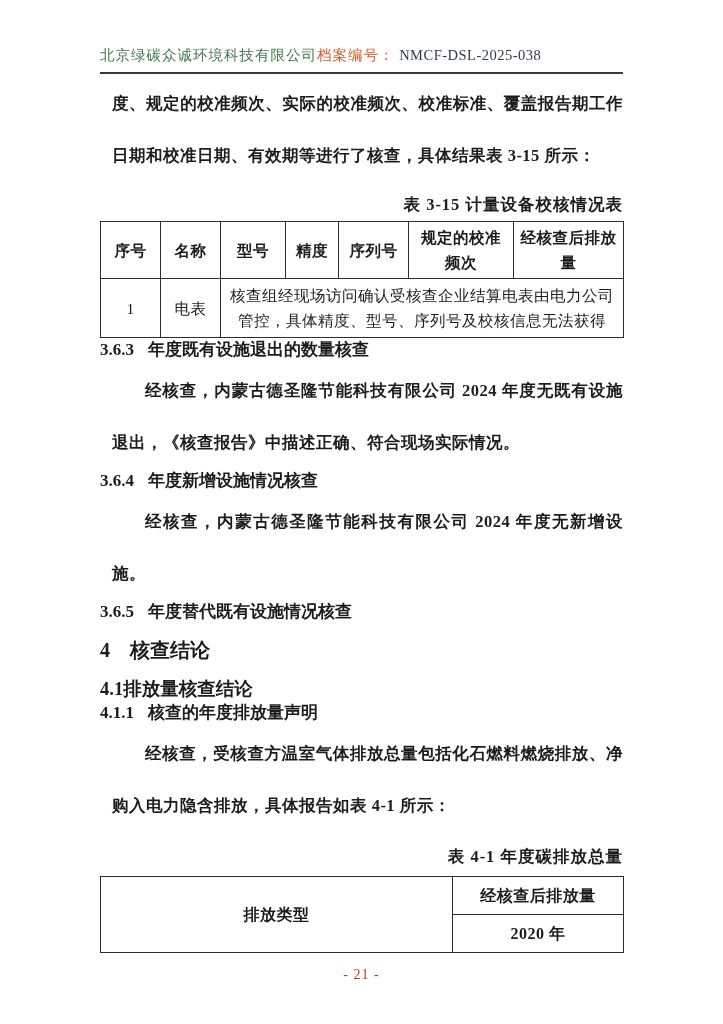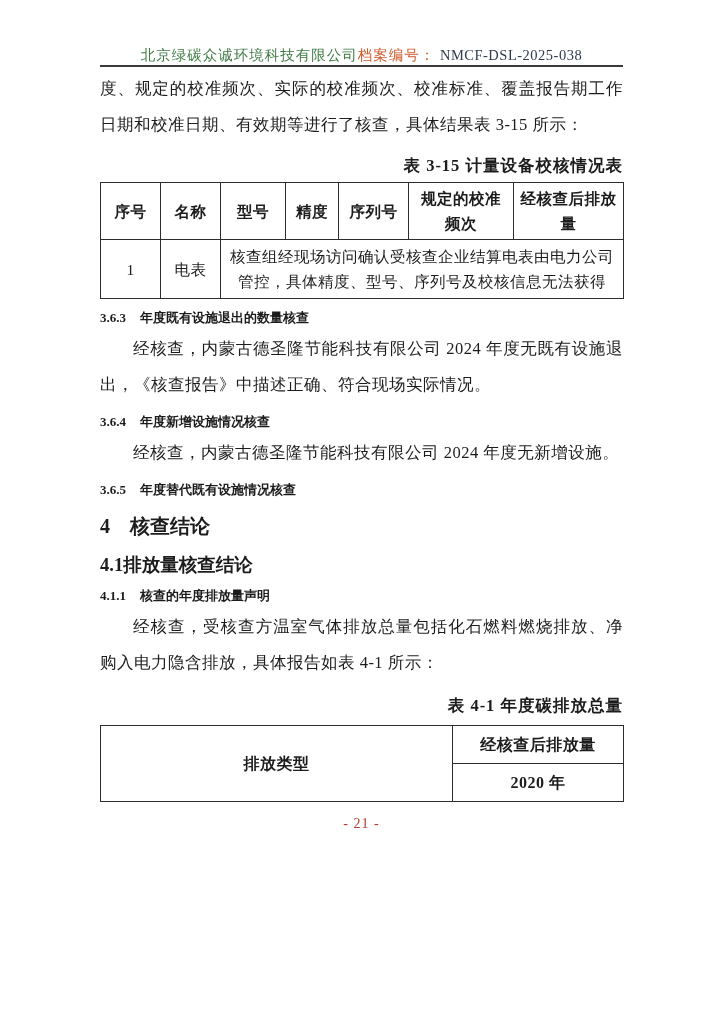--- a/index.html
+++ b/index.html
@@ -7,43 +7,44 @@
     width:723px; height:1024px;
     font-family:"Liberation Serif","DejaVu Serif",serif;
     color:#1c1c1c;
     position:relative;
     overflow:hidden;
   }
   .page { box-sizing:border-box; width:723px; height:1024px; padding:0 100px; }
 
   
   .doc-header {
-    display:flex; justify-content:center; align-items:baseline;
-    padding-top:46px; 
+    display:flex; justify-content:flex-start; align-items:baseline;
+    padding-top:46px; padding-bottom:7px;
     border-bottom:2px solid #3a3a3a;
     font-size:14.5px; letter-spacing:1px;
   }
   .company   { color:#3f7a44; }
   .archive   { white-space:nowrap; }
   .archive-label  { color:#cf5b2a; }
   .archive-number { color:#2e3b4e; font-family:"Liberation Serif",serif; letter-spacing:0.5px; }
 
   
   .para {
-    font-size:16.5px; line-height:36px;
+    font-size:16.5px; line-height:52px;
     text-align:justify; text-justify:inter-character;
     letter-spacing:0.5px;
-    margin:4px 0 0 0;
+    margin:4px 0 0 12px;
+    font-weight:bold;
   }
   .indent { text-indent:2em; }
 
   
   .hd { display:flex; font-weight:bold; align-items:baseline; }
   .hd .num   { flex:0 0 auto; }
-  .h3 { font-size:13px;  margin-top:10px; }
+  .h3 { font-size:17px;  margin-top:0; }
   .h3 .num { margin-right:14px; }
   .h1 { font-size:20px;  margin-top:14px; }
   .h1 .num { margin-right:20px; }
   .h2 { font-size:18.5px; margin-top:12px; }
   .h2 .num { }
 
   
   .tbl-title {
     text-align:right; font-weight:bold; font-size:16.5px;
     letter-spacing:1px; margin-top:12px; line-height:22px;

